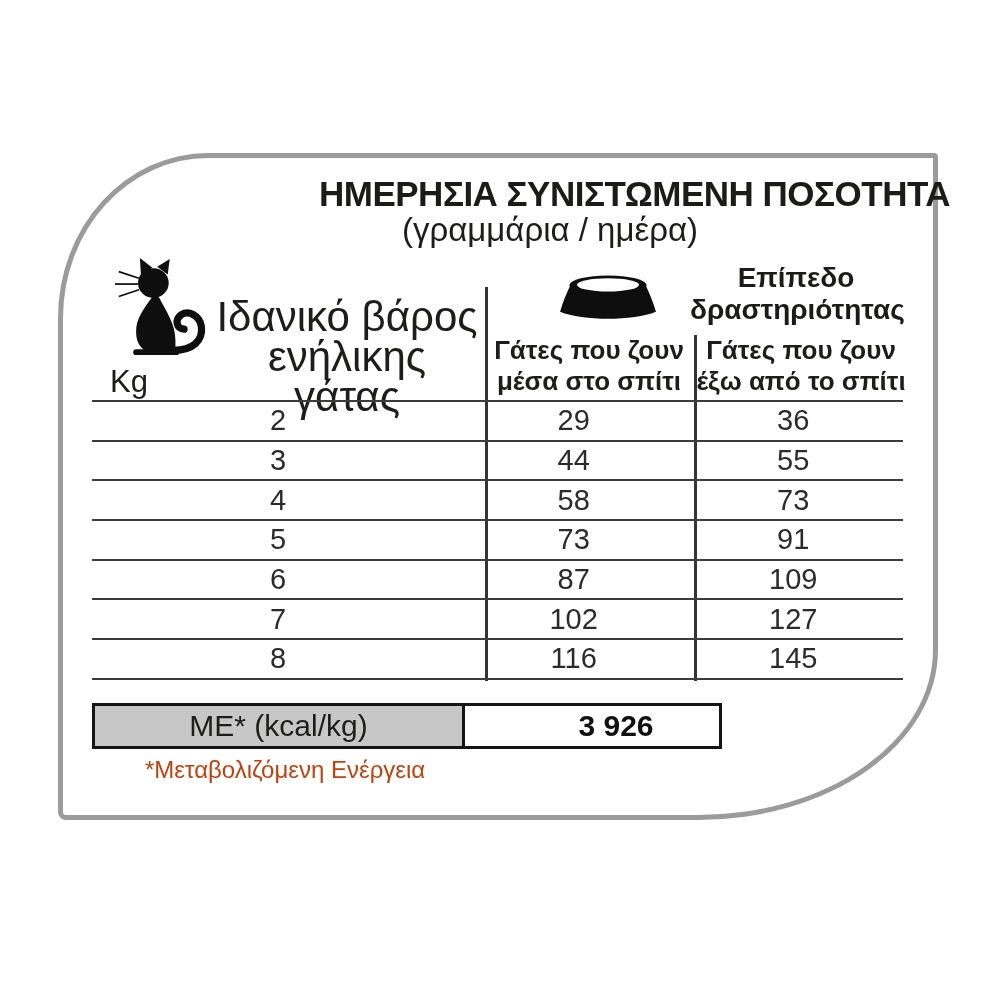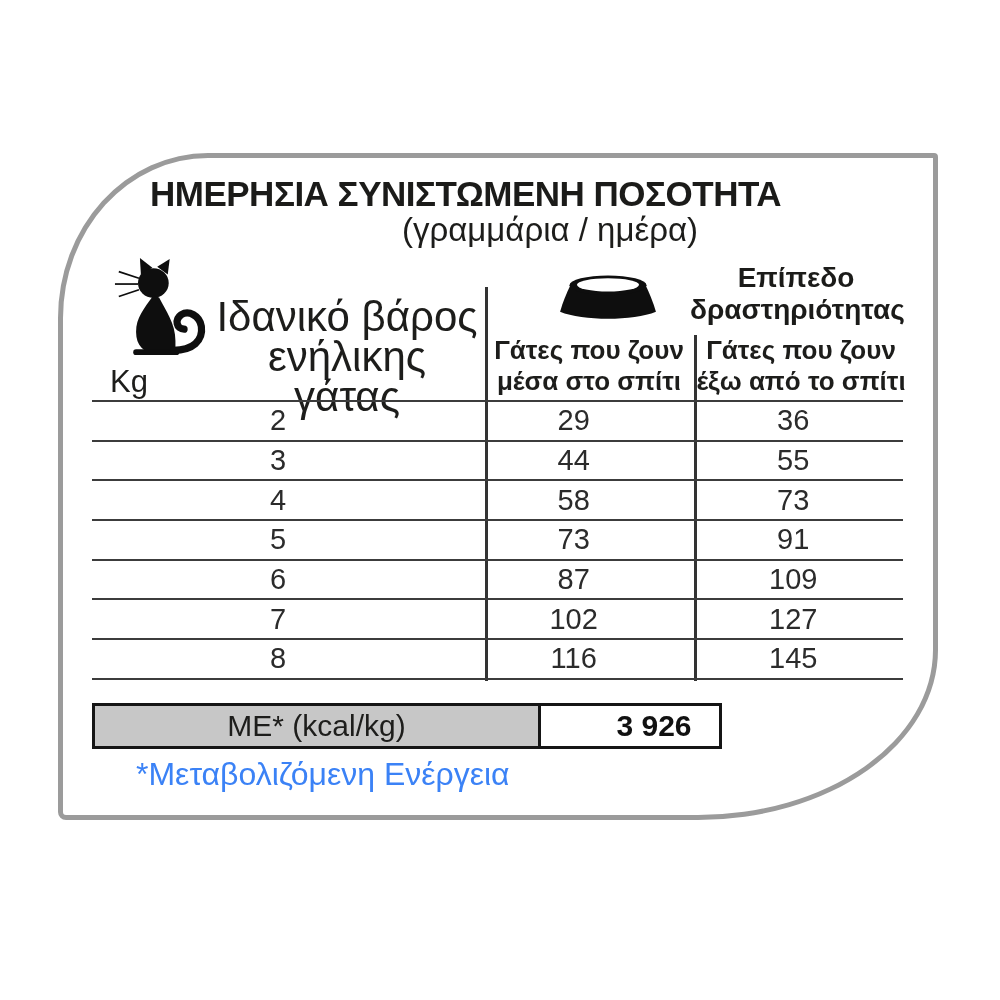--- a/index.html
+++ b/index.html
@@ -6,21 +6,21 @@
   .canvas{
     position:relative;width:1000px;height:1000px;background:#ffffff;
     font-family:"Liberation Sans",sans-serif;color:#1d1d1b;overflow:hidden;
   }
   .frame{
     position:absolute;left:58px;top:153px;width:880px;height:667px;
     box-sizing:border-box;border:5px solid #9b9b9b;background:#ffffff;
     border-radius:150px 4px 240px 8px / 165px 4px 170px 8px;
   }
   .title{
-    position:absolute;left:150px;top:174px;width:800px;text-align:left;
+    position:absolute;left:150px;top:174px;width:800px;text-align:right;
     font-size:35px;font-weight:700;letter-spacing:-0.5px;color:#1b1b19;white-space:nowrap;
   }
   .subtitle{
     position:absolute;left:150px;top:211px;width:800px;text-align:center;
     font-size:33px;font-weight:400;color:#1d1d1b;white-space:nowrap;
   }
   .cat-icon{position:absolute;left:114px;top:257px;width:96px;height:104px;}
   .kg-label{
     position:absolute;left:110px;top:364px;width:100px;text-align:left;
     font-size:31px;font-weight:400;color:#1d1d1b;
@@ -52,29 +52,29 @@
     display:flex;align-items:center;justify-content:center;
     font-size:29px;color:#2b2b2b;
   }
   .cell.kg{width:393px;}
   .cell.num{width:232px;}
   .me-row{
     position:absolute;left:92px;top:703px;width:630px;height:46px;
     box-sizing:border-box;border:3px solid #151515;display:flex;background:#ffffff;
   }
   .me-label{
-    width:446px;box-sizing:border-box;border-right:3px solid #151515;background:#c7c7c7;
+    width:370px;box-sizing:border-box;border-right:3px solid #151515;background:#c7c7c7;
     display:flex;align-items:center;justify-content:center;font-size:30px;color:#1d1d1b;
   }
   .me-value{
     flex:1;display:flex;align-items:center;justify-content:center;
     font-size:30px;font-weight:700;color:#111111;margin-left:48px;
   }
   .footnote{
-    position:absolute;left:136px;top:756px;font-size:32px;color:#3b82f6;
+    position:absolute;left:145px;top:756px;font-size:24px;color:#c2410c;
   }
 </style>
 </head>
 <body>
 
 <div class="canvas">
 
   <div class="frame"></div>
 
   <div class="title">ΗΜΕΡΗΣΙΑ ΣΥΝΙΣΤΩΜΕΝΗ ΠΟΣΟΤΗΤΑ</div>

